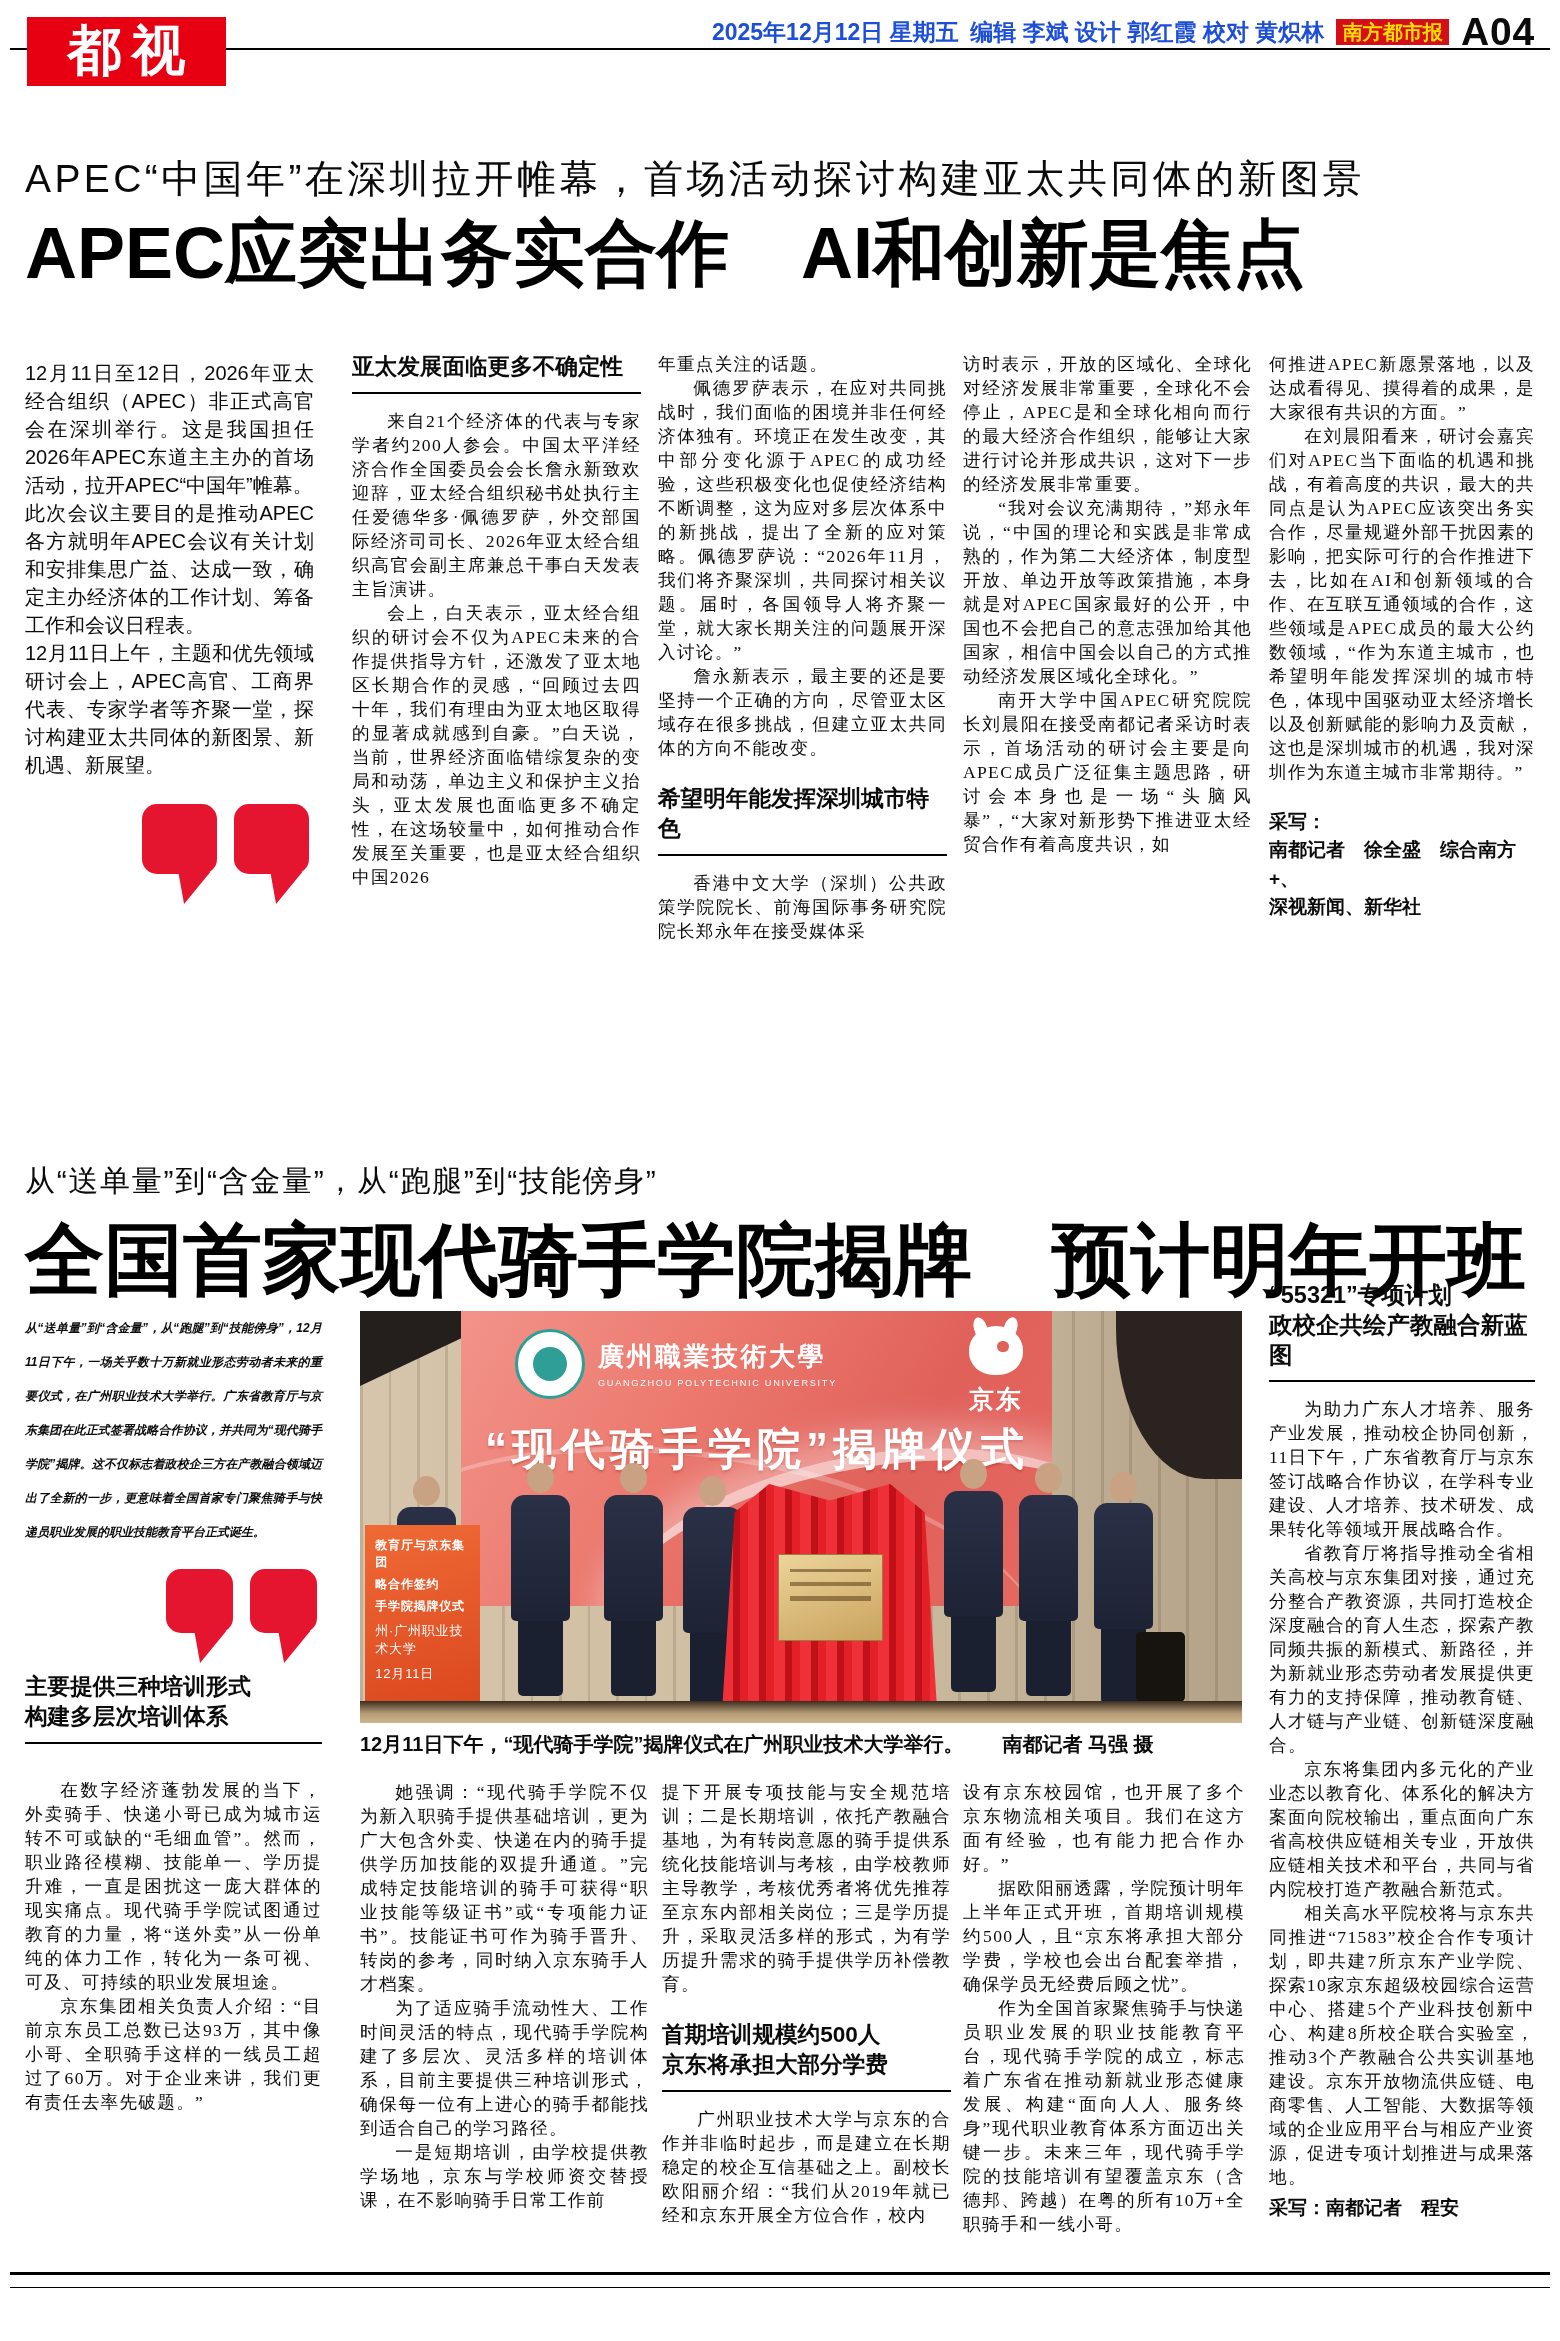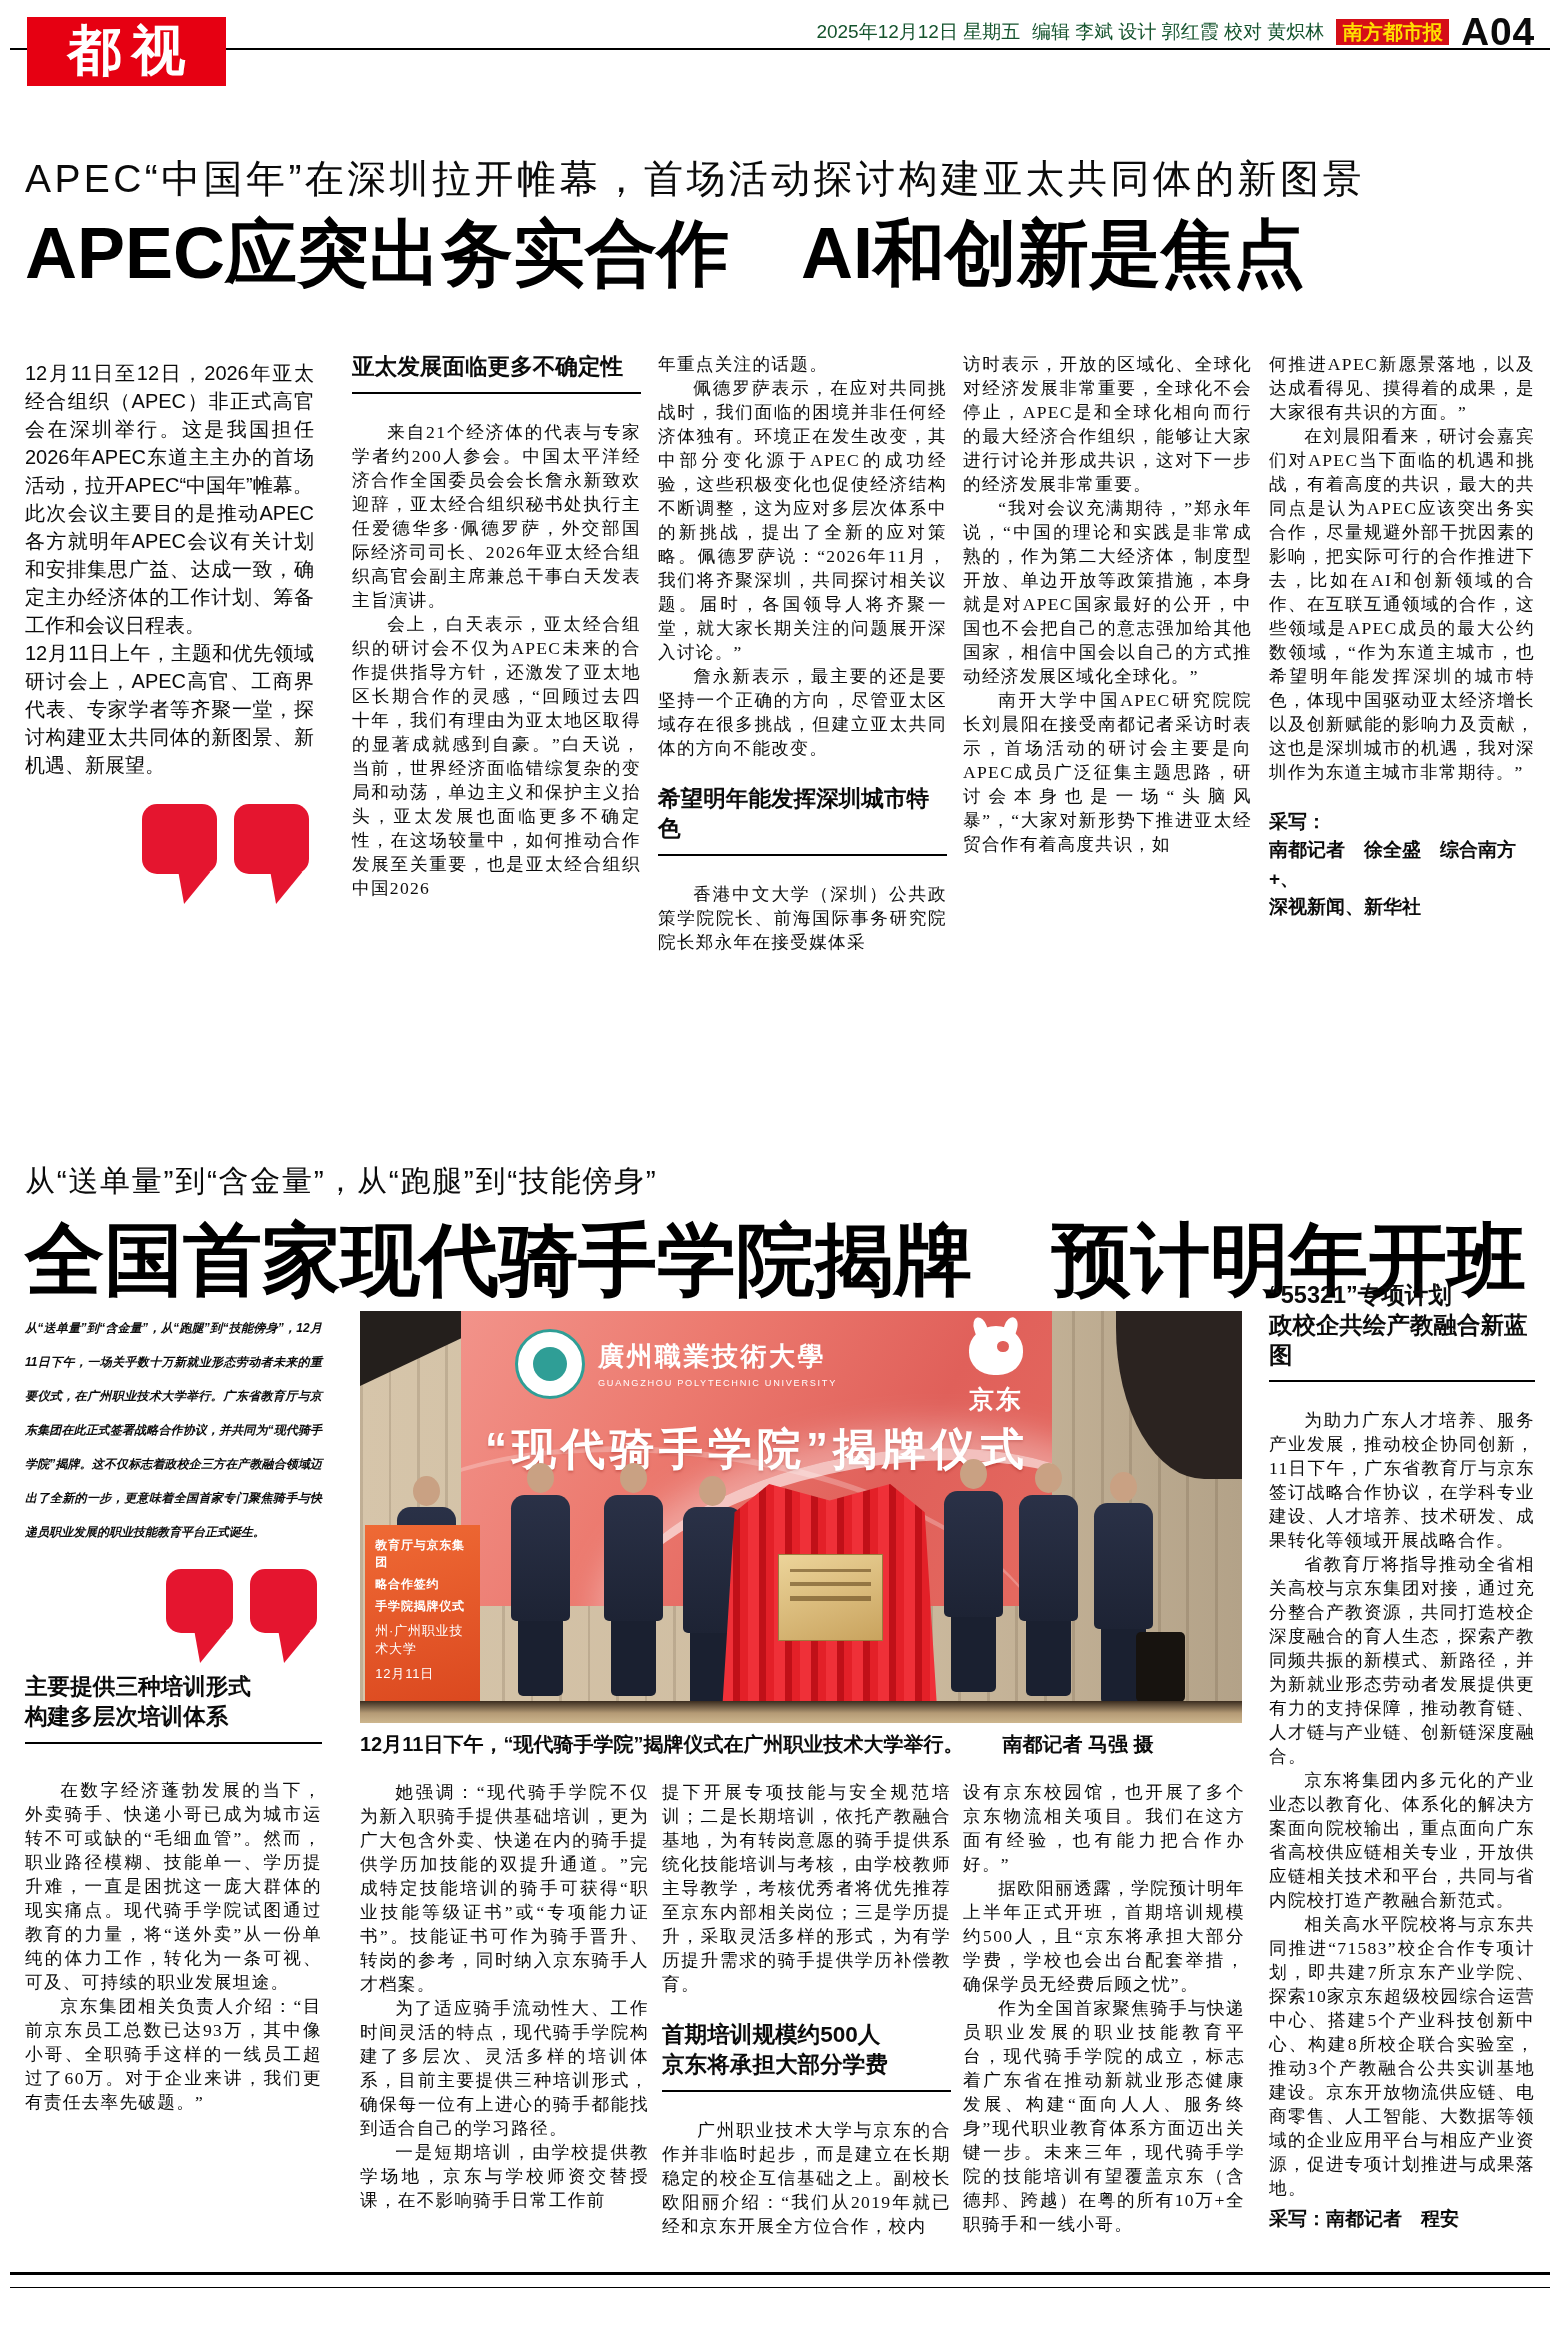--- a/index.html
+++ b/index.html
@@ -5,42 +5,42 @@
   html,body{margin:0;padding:0;background:#f3f3f1;}
   .page{position:relative;width:1560px;height:2342px;background:#fff;overflow:hidden;
         font-family:"Liberation Sans","DejaVu Sans",sans-serif;color:#0b0b0b;}
 
   
   .mast-rule{position:absolute;left:10px;right:10px;top:48px;height:1.7px;background:#000;}
   .section-box{position:absolute;left:27px;top:17px;width:199px;height:69px;background:#e60012;
                display:flex;align-items:center;justify-content:center;z-index:3;}
   .section-box span{color:#fff;font-size:54px;font-weight:900;letter-spacing:10px;transform:translateX(5px);}
   .mast-right{position:absolute;right:25px;top:10px;display:flex;align-items:center;gap:11.7px;}
-  .mast-date,.mast-staff{font-size:19px;font-weight:normal;color:#14532d;}
+  .mast-date,.mast-staff{font-size:23px;font-weight:bold;color:#1d4ed8;}
   .mast-logo{background:#d50e17;color:#ffdf00;font-weight:900;font-size:20px;padding:3.4px 6.7px;line-height:1;}
   .mast-page{font-size:39px;font-weight:900;letter-spacing:0.8px;}
 
   
   .abs{position:absolute;}
   .kicker{font-size:39px;letter-spacing:3.4px;white-space:nowrap;font-weight:500;}
   .kicker2{font-size:30px;letter-spacing:1.7px;white-space:nowrap;font-weight:500;}
   .headline{font-weight:900;white-space:nowrap;letter-spacing:0;color:#000;}
   .h1a{font-size:72px;}
   .h2a{font-size:79px;}
 
   .col{position:absolute;}
   .lead-sans{font-size:20px;line-height:28px;text-align:justify;}
   .lead-sans p{margin:0;text-indent:0;}
   .lead-bold{font-weight:bold;font-size:12px;line-height:34px;font-style:italic;}
   .body{font-family:"Liberation Serif","DejaVu Serif",serif;font-size:17.6px;line-height:24px;
         letter-spacing:1.3px;text-align:justify;}
   .body p{margin:0;text-indent:2em;}
   .cont p:first-child{text-indent:0;}
   .subhead{font-size:22.6px;font-weight:900;line-height:30px;border-bottom:2.5px solid #000;
-           padding-bottom:10px;margin-bottom:26px;}
+           padding-bottom:10px;margin-bottom:15px;}
   .subhead p{margin:0;text-indent:0;}
   .mt{margin-top:23.5px;}
   .byline{font-weight:900;font-size:19px;line-height:28.5px;margin-top:23.5px;}
   .byline p{margin:0;text-indent:0;}
 
   
   .quote{display:flex;gap:17px;justify-content:flex-end;padding:25px 5px 0 0;}
   .qmark{width:75px;height:70px;background:#e5152f;border-radius:15px;position:relative;}
   .qmark::after{content:"";position:absolute;bottom:-30px;right:6.7px;width:32px;height:32px;
                 background:#e5152f;clip-path:polygon(0 0,100% 0,18% 100%);}

